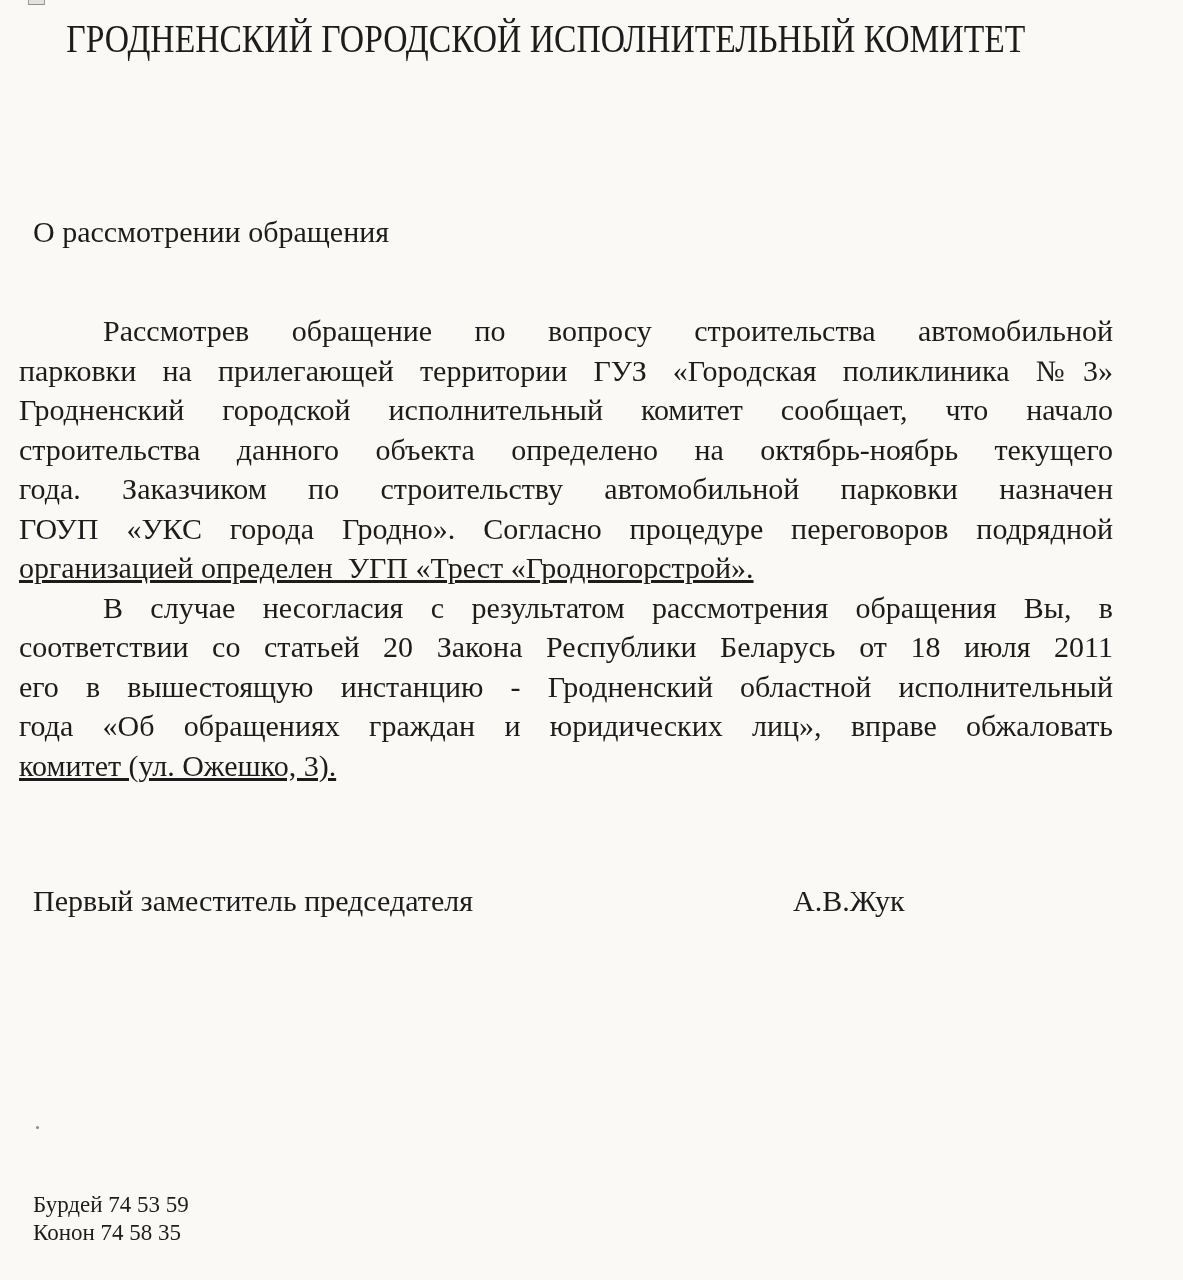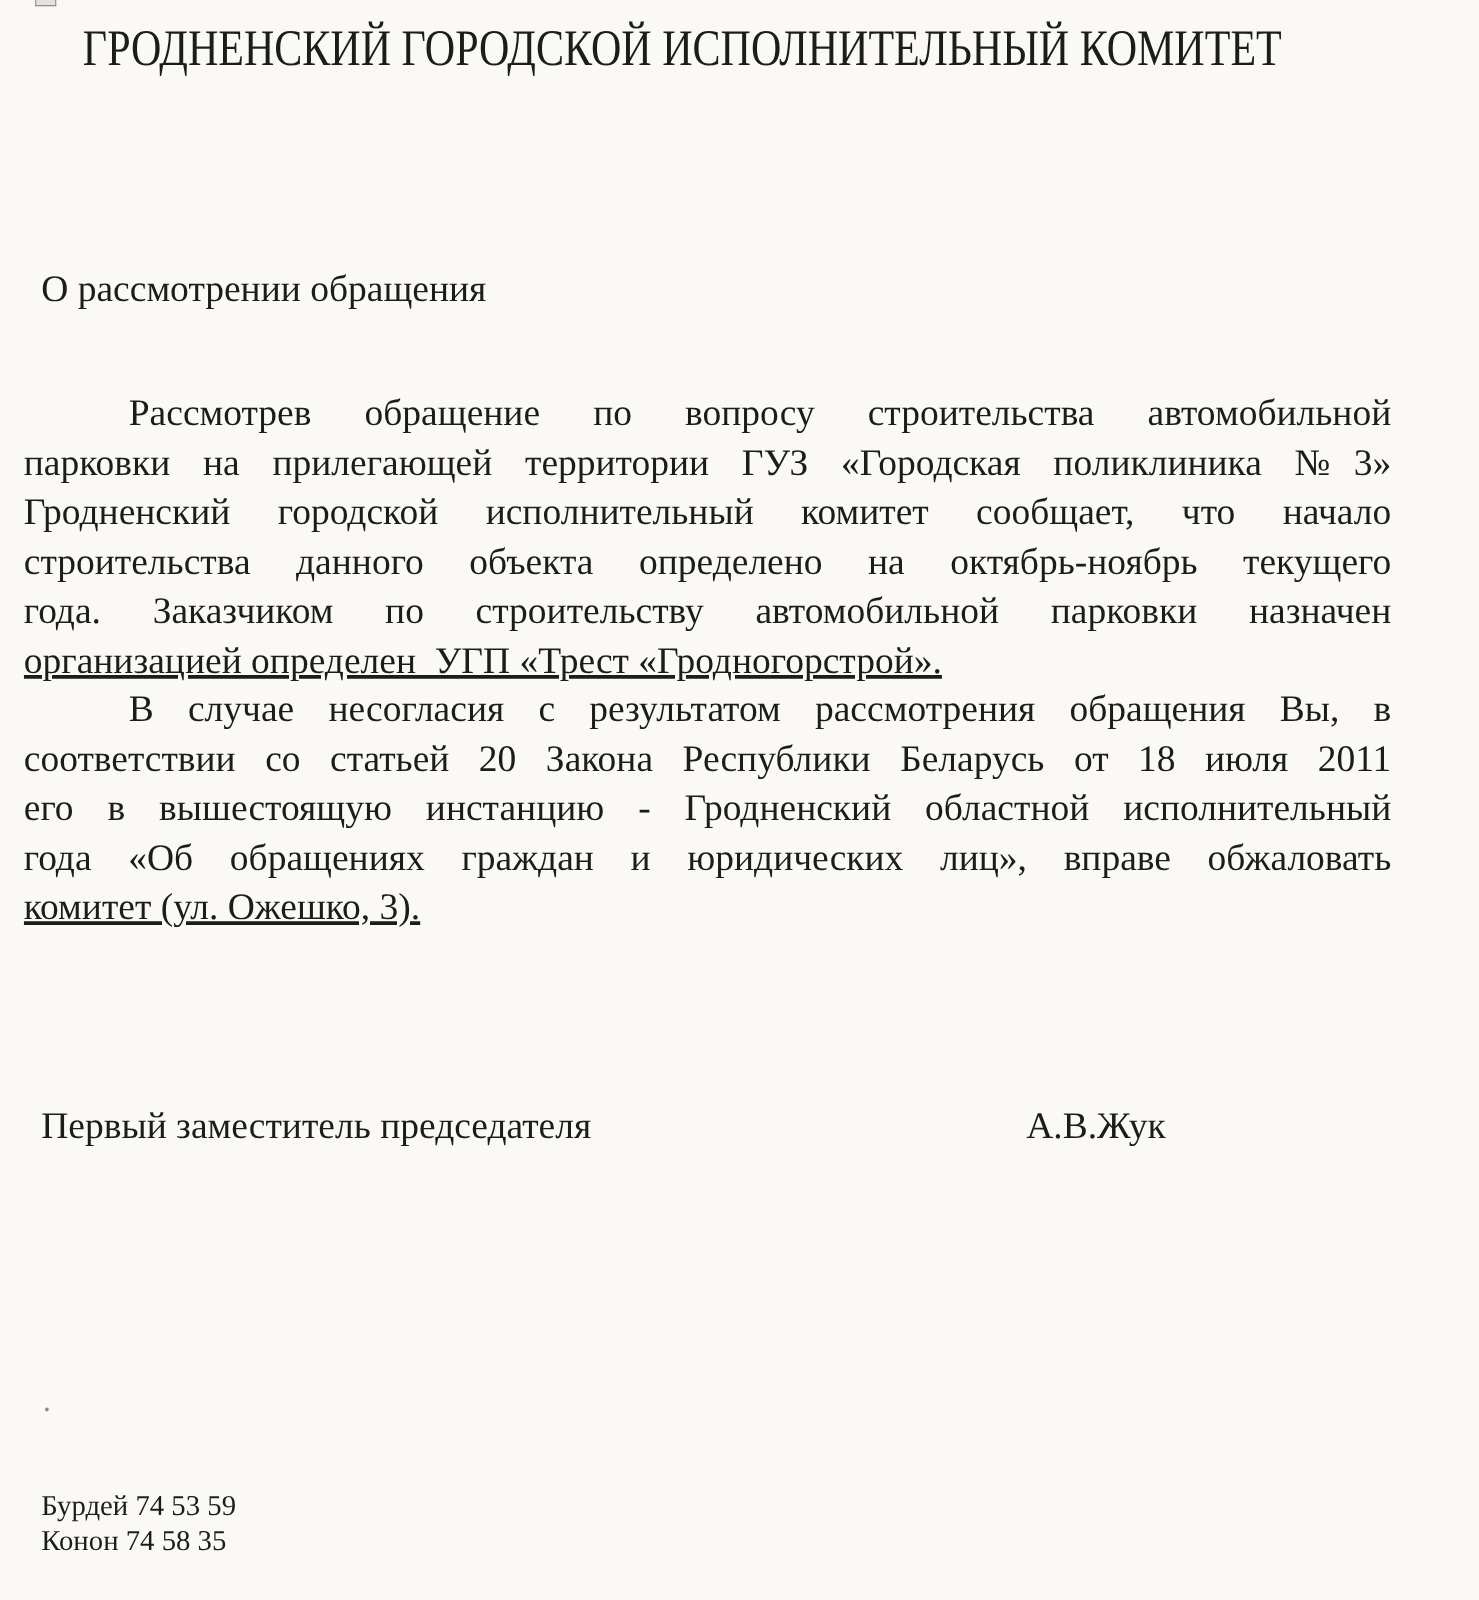--- a/index.html
+++ b/index.html
@@ -87,21 +87,21 @@
     position: absolute;
     top: 841px;
     left: 33px;
     width: 1094px;
     font-size: 30px;
     line-height: 39px;
     margin-top: 40px;
   }
   .sig-name {
     position: absolute;
-    left: 788px;
+    left: 760px;
     top: 0;
   }
   .stray-mark {
     position: absolute;
     left: 36px;
     top: 1126px;
     width: 3px;
     height: 3px;
     background: #8a8a86;
     border-radius: 50%;
@@ -126,20 +126,21 @@
     </h1>
 
   <div class="subject">О рассмотрении обращения</div>
 
   <div class="body-text">
     <div class="line indent">Рассмотрев обращение по вопросу строительства автомобильной</div>
     <div class="line">парковки на прилегающей территории ГУЗ «Городская поликлиника №3»</div>
     <div class="line">Гродненский городской исполнительный комитет сообщает, что начало</div>
     <div class="line">строительства данного объекта определено на октябрь-ноябрь текущего</div>
     <div class="line">года. Заказчиком по строительству автомобильной парковки назначен</div>
+    <div class="line">ГОУП «УКС города Гродно». Согласно процедуре переговоров подрядной</div>
     <div class="line last">организацией определен  УГП «Трест «Гродногорстрой».</div>
     <div class="line indent">В случае несогласия с результатом рассмотрения обращения Вы, в</div>
     <div class="line">соответствии со статьей 20 Закона Республики Беларусь от 18 июля 2011</div>
     <div class="line">его в вышестоящую инстанцию - Гродненский областной исполнительный</div>
     <div class="line">года «Об обращениях граждан и юридических лиц», вправе обжаловать</div>
     <div class="line last">комитет (ул. Ожешко, 3).</div>
   </div>
 
   <div class="signature-row">
     <span>Первый заместитель председателя</span>

